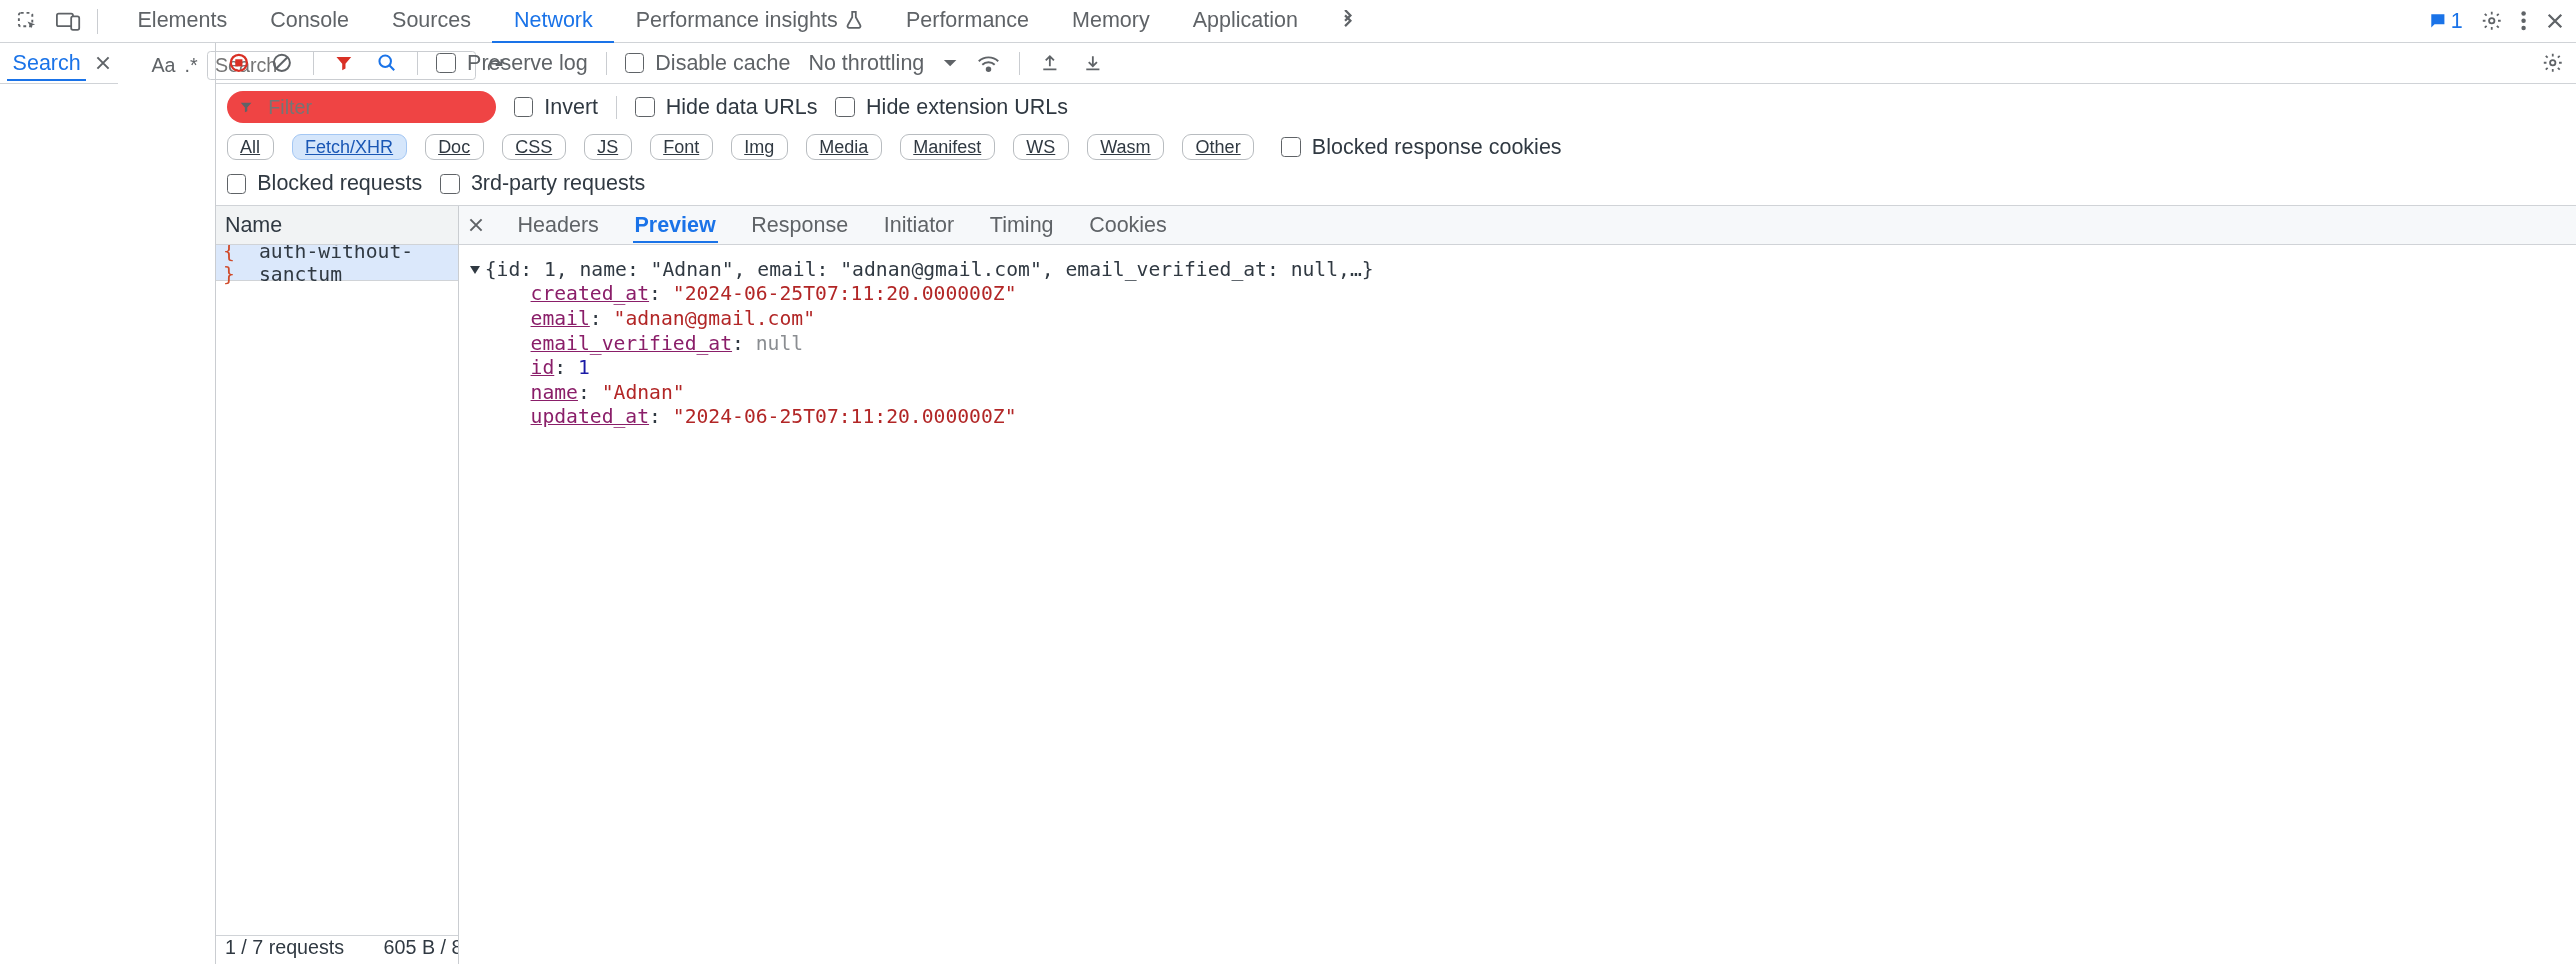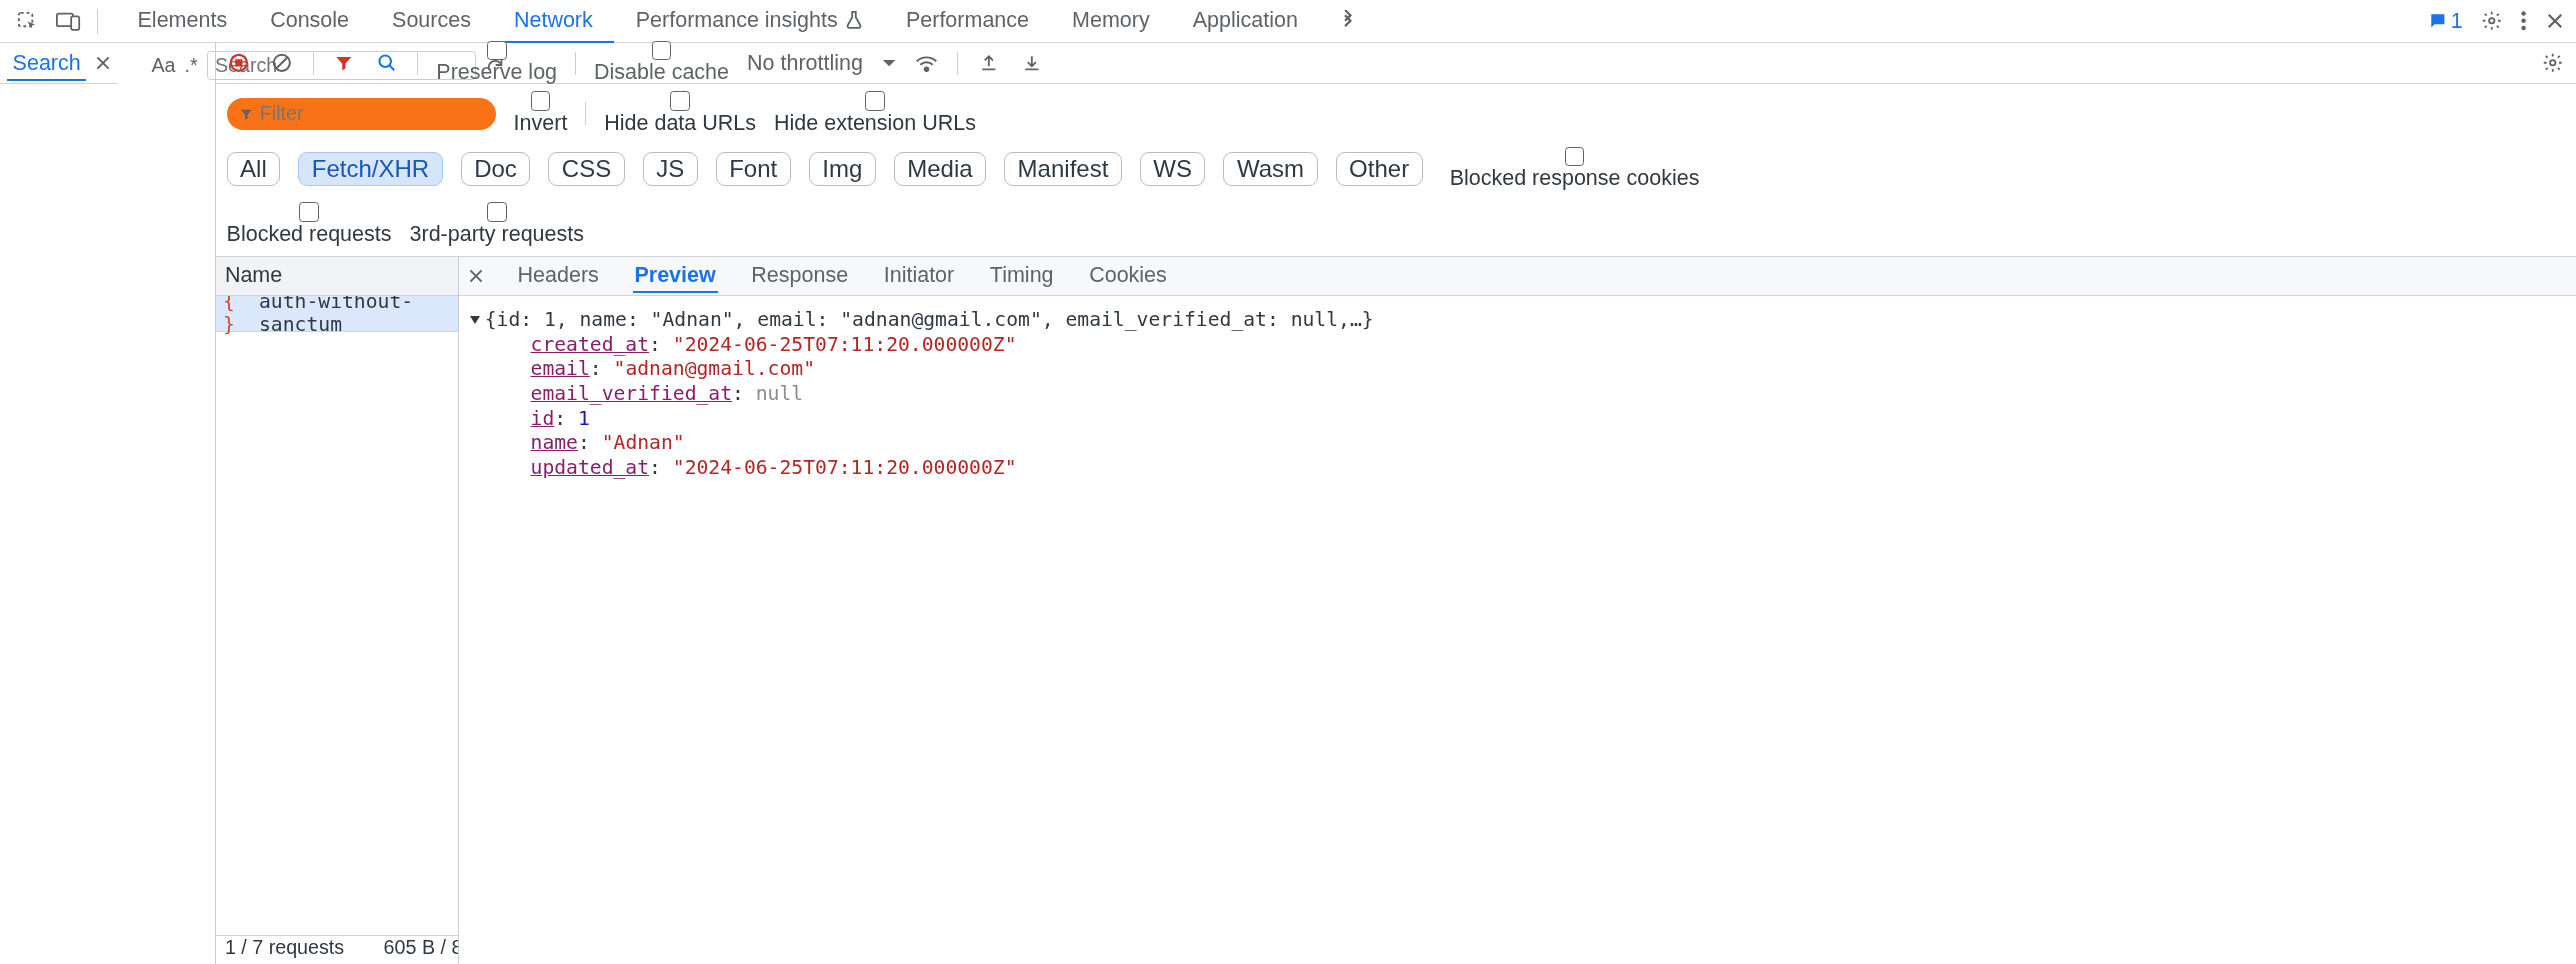--- a/index.html
+++ b/index.html
@@ -92,56 +92,57 @@
   .net-toolbar {
     display: flex; align-items: center;
     height: 41px;
     border-bottom: 0.9px solid #d0d3d7;
     padding: 0 10.7px;
     gap: 18px;
     color: #5f6367;
   }
   .net-toolbar .sep { width: 0.9px; height: 23px; background: #cacdd1; }
   .net-toolbar .icon { display: inline-flex; align-items: center; justify-content: center; width: 25px; height: 25px; }
-  .chk { display: flex; align-items: center; gap: 0; white-space: nowrap; flex-direction: column; }
+  .chk { display: flex; align-items: center; gap: 11px; white-space: nowrap; }
   .chk .box {
     width: 19.7px; height: 19.7px; border: 1.8px solid #5f6367; border-radius: 3.6px; background: #fff;
   }
   .throttle { display: flex; align-items: center; gap: 19px; }
   .gear-right { margin-left: auto; }
 
   .net-filters {
     display: flex; flex-direction: column;
     padding: 7.2px 10.7px 9px;
     gap: 10.7px;
     border-bottom: 0.9px solid #d0d3d7;
   }
   .net-filters .row { display: flex; align-items: center; gap: 18px; flex-wrap: wrap; }
   .filter-input-wrap {
     display: flex; align-items: center;
-    background: #f97316;
+    background: #ef4444;
     border-radius: 16px;
     padding: 0 12.5px;
     height: 32px;
     width: 269px;
     color: #5f6367;
-    gap: 4px;
+    gap: 13px;
   }
   .filter-input-wrap input {
     border: none; background: transparent; outline: none;
     font-size: 19.7px; width: 100%; color: #303942;
   }
   .pill {
     border: 0.9px solid #b8bcc0;
     border-radius: 9px;
     padding: 1.8px 12.5px;
-    font-size: 24px;
+    font-size: 18px;
     color: #303942;
     background: #fff;
     cursor: default;
+    text-decoration: underline;
   }
   .pill.sel {
     background: #d5e6fb;
     border-color: #a4c7f3;
     color: #1a57b5;
   }
 
   
   .net-body {
     display: grid;

